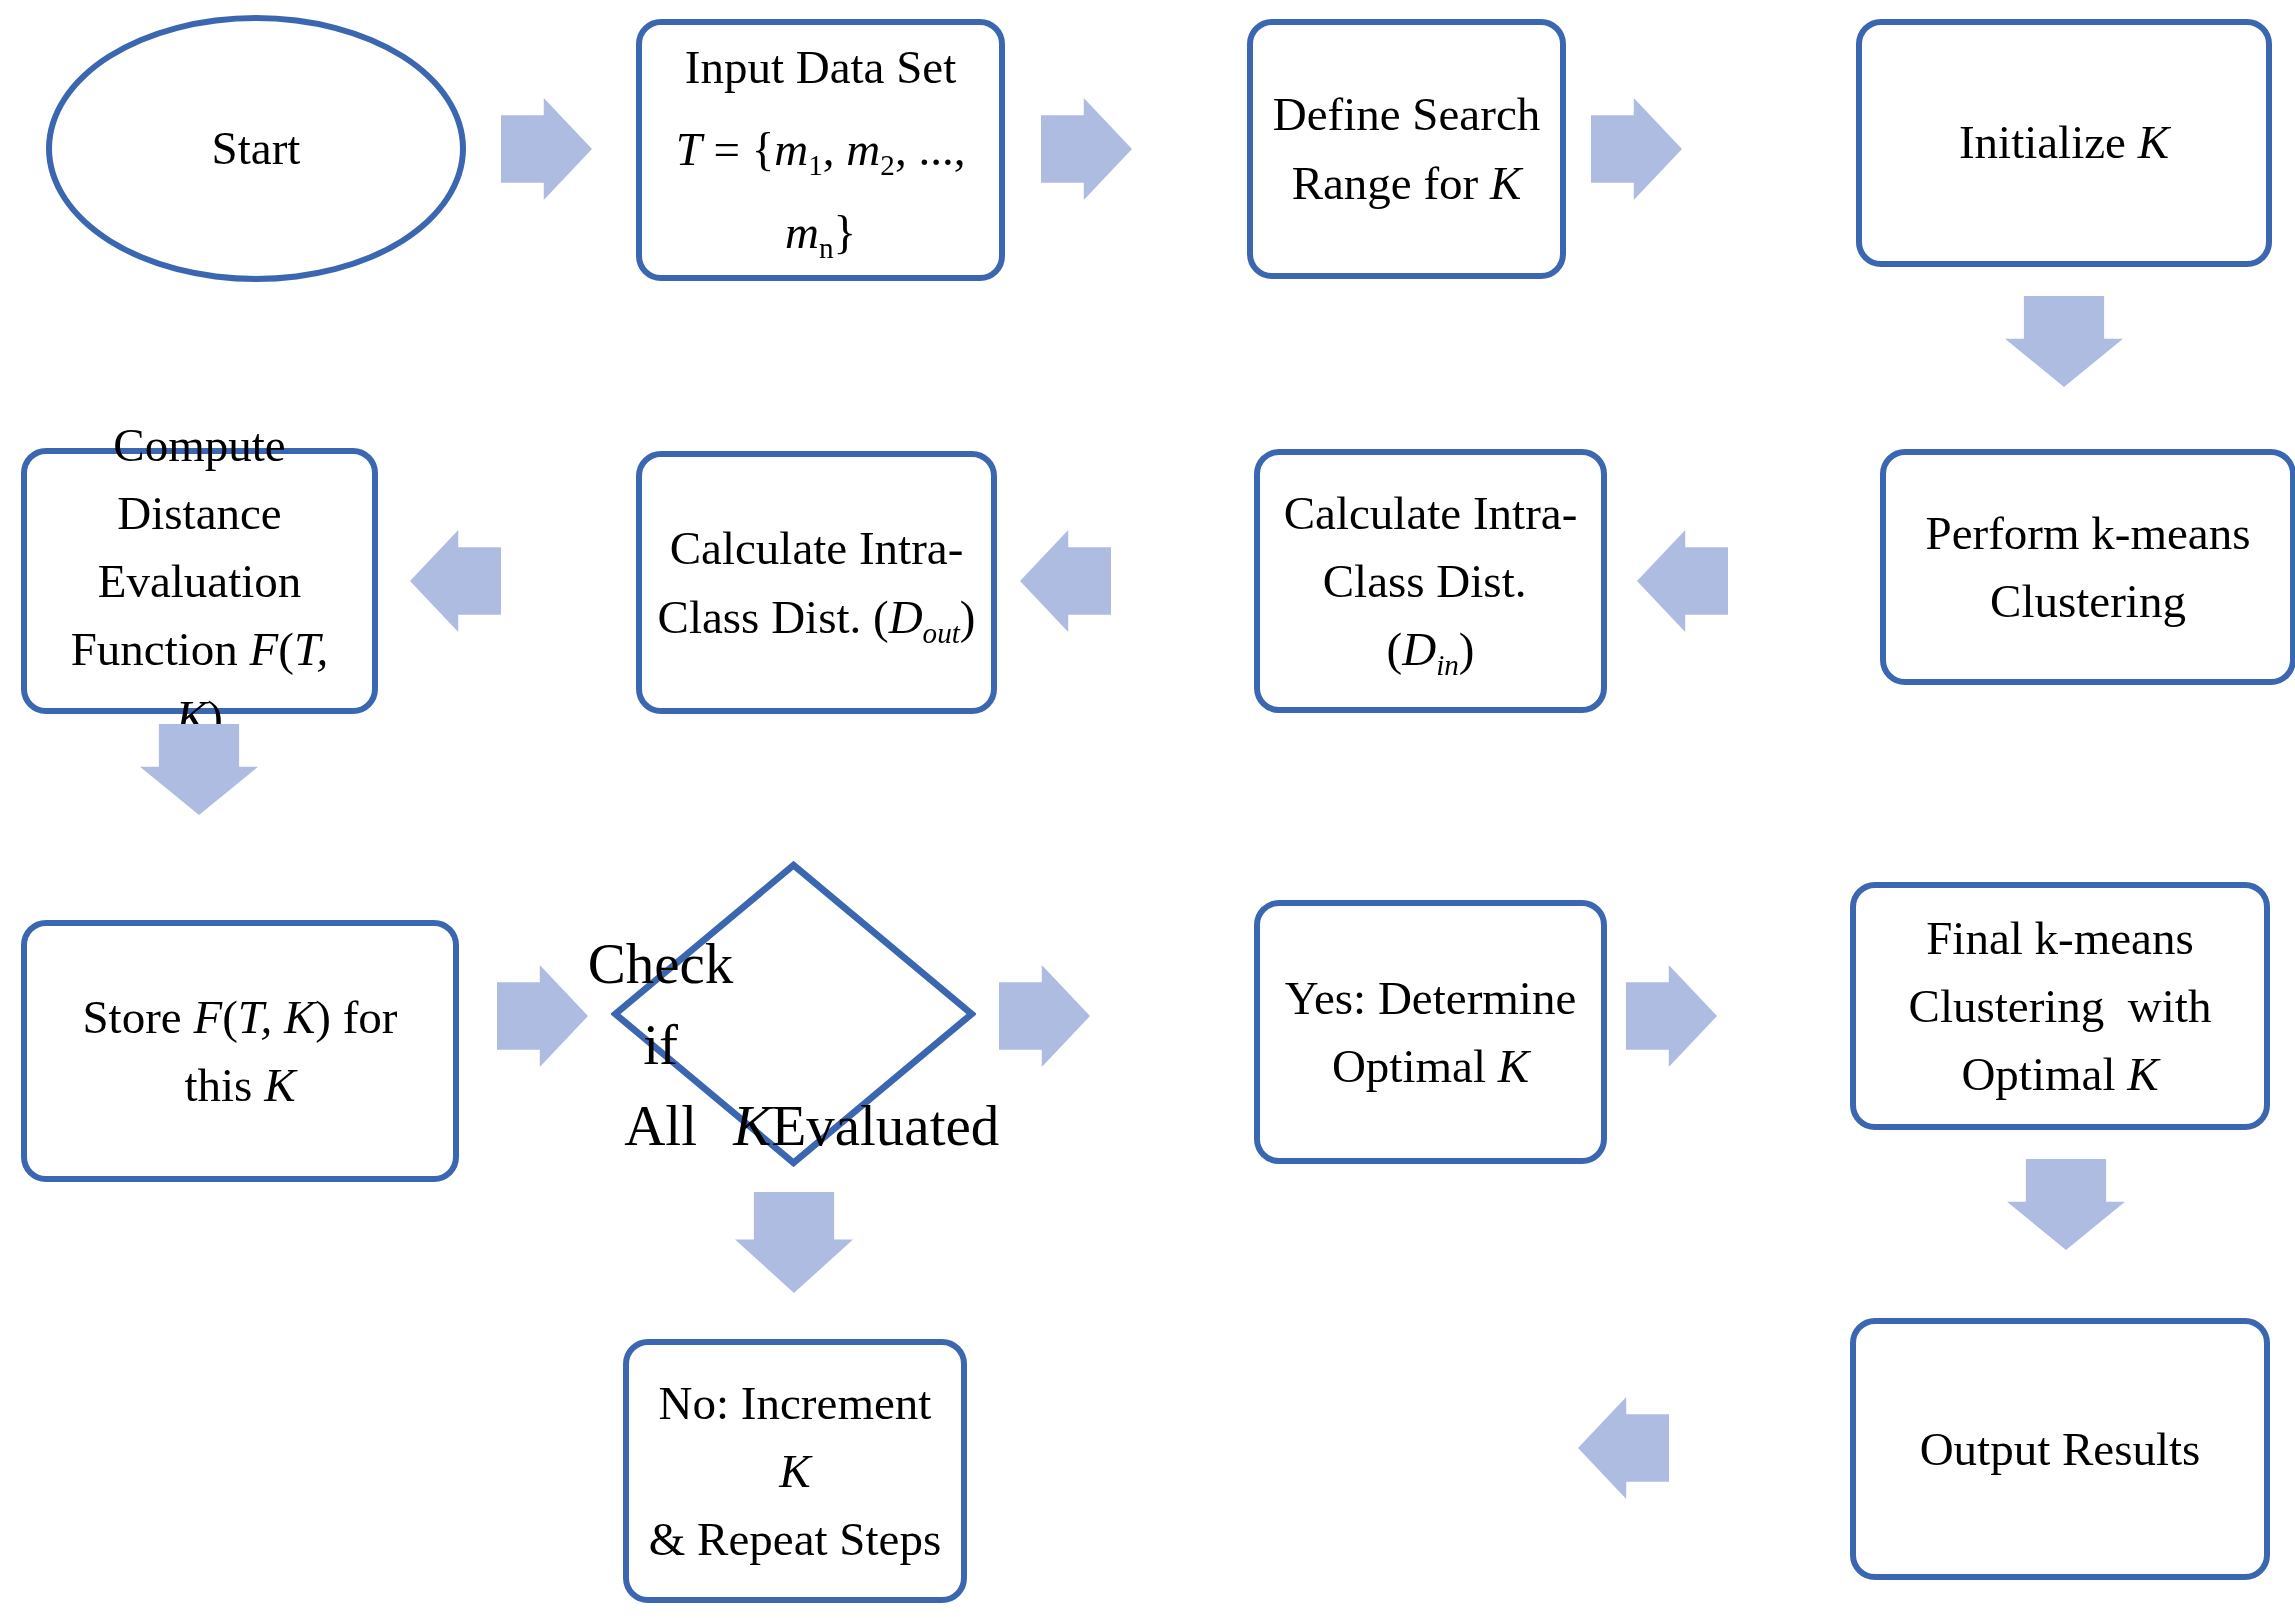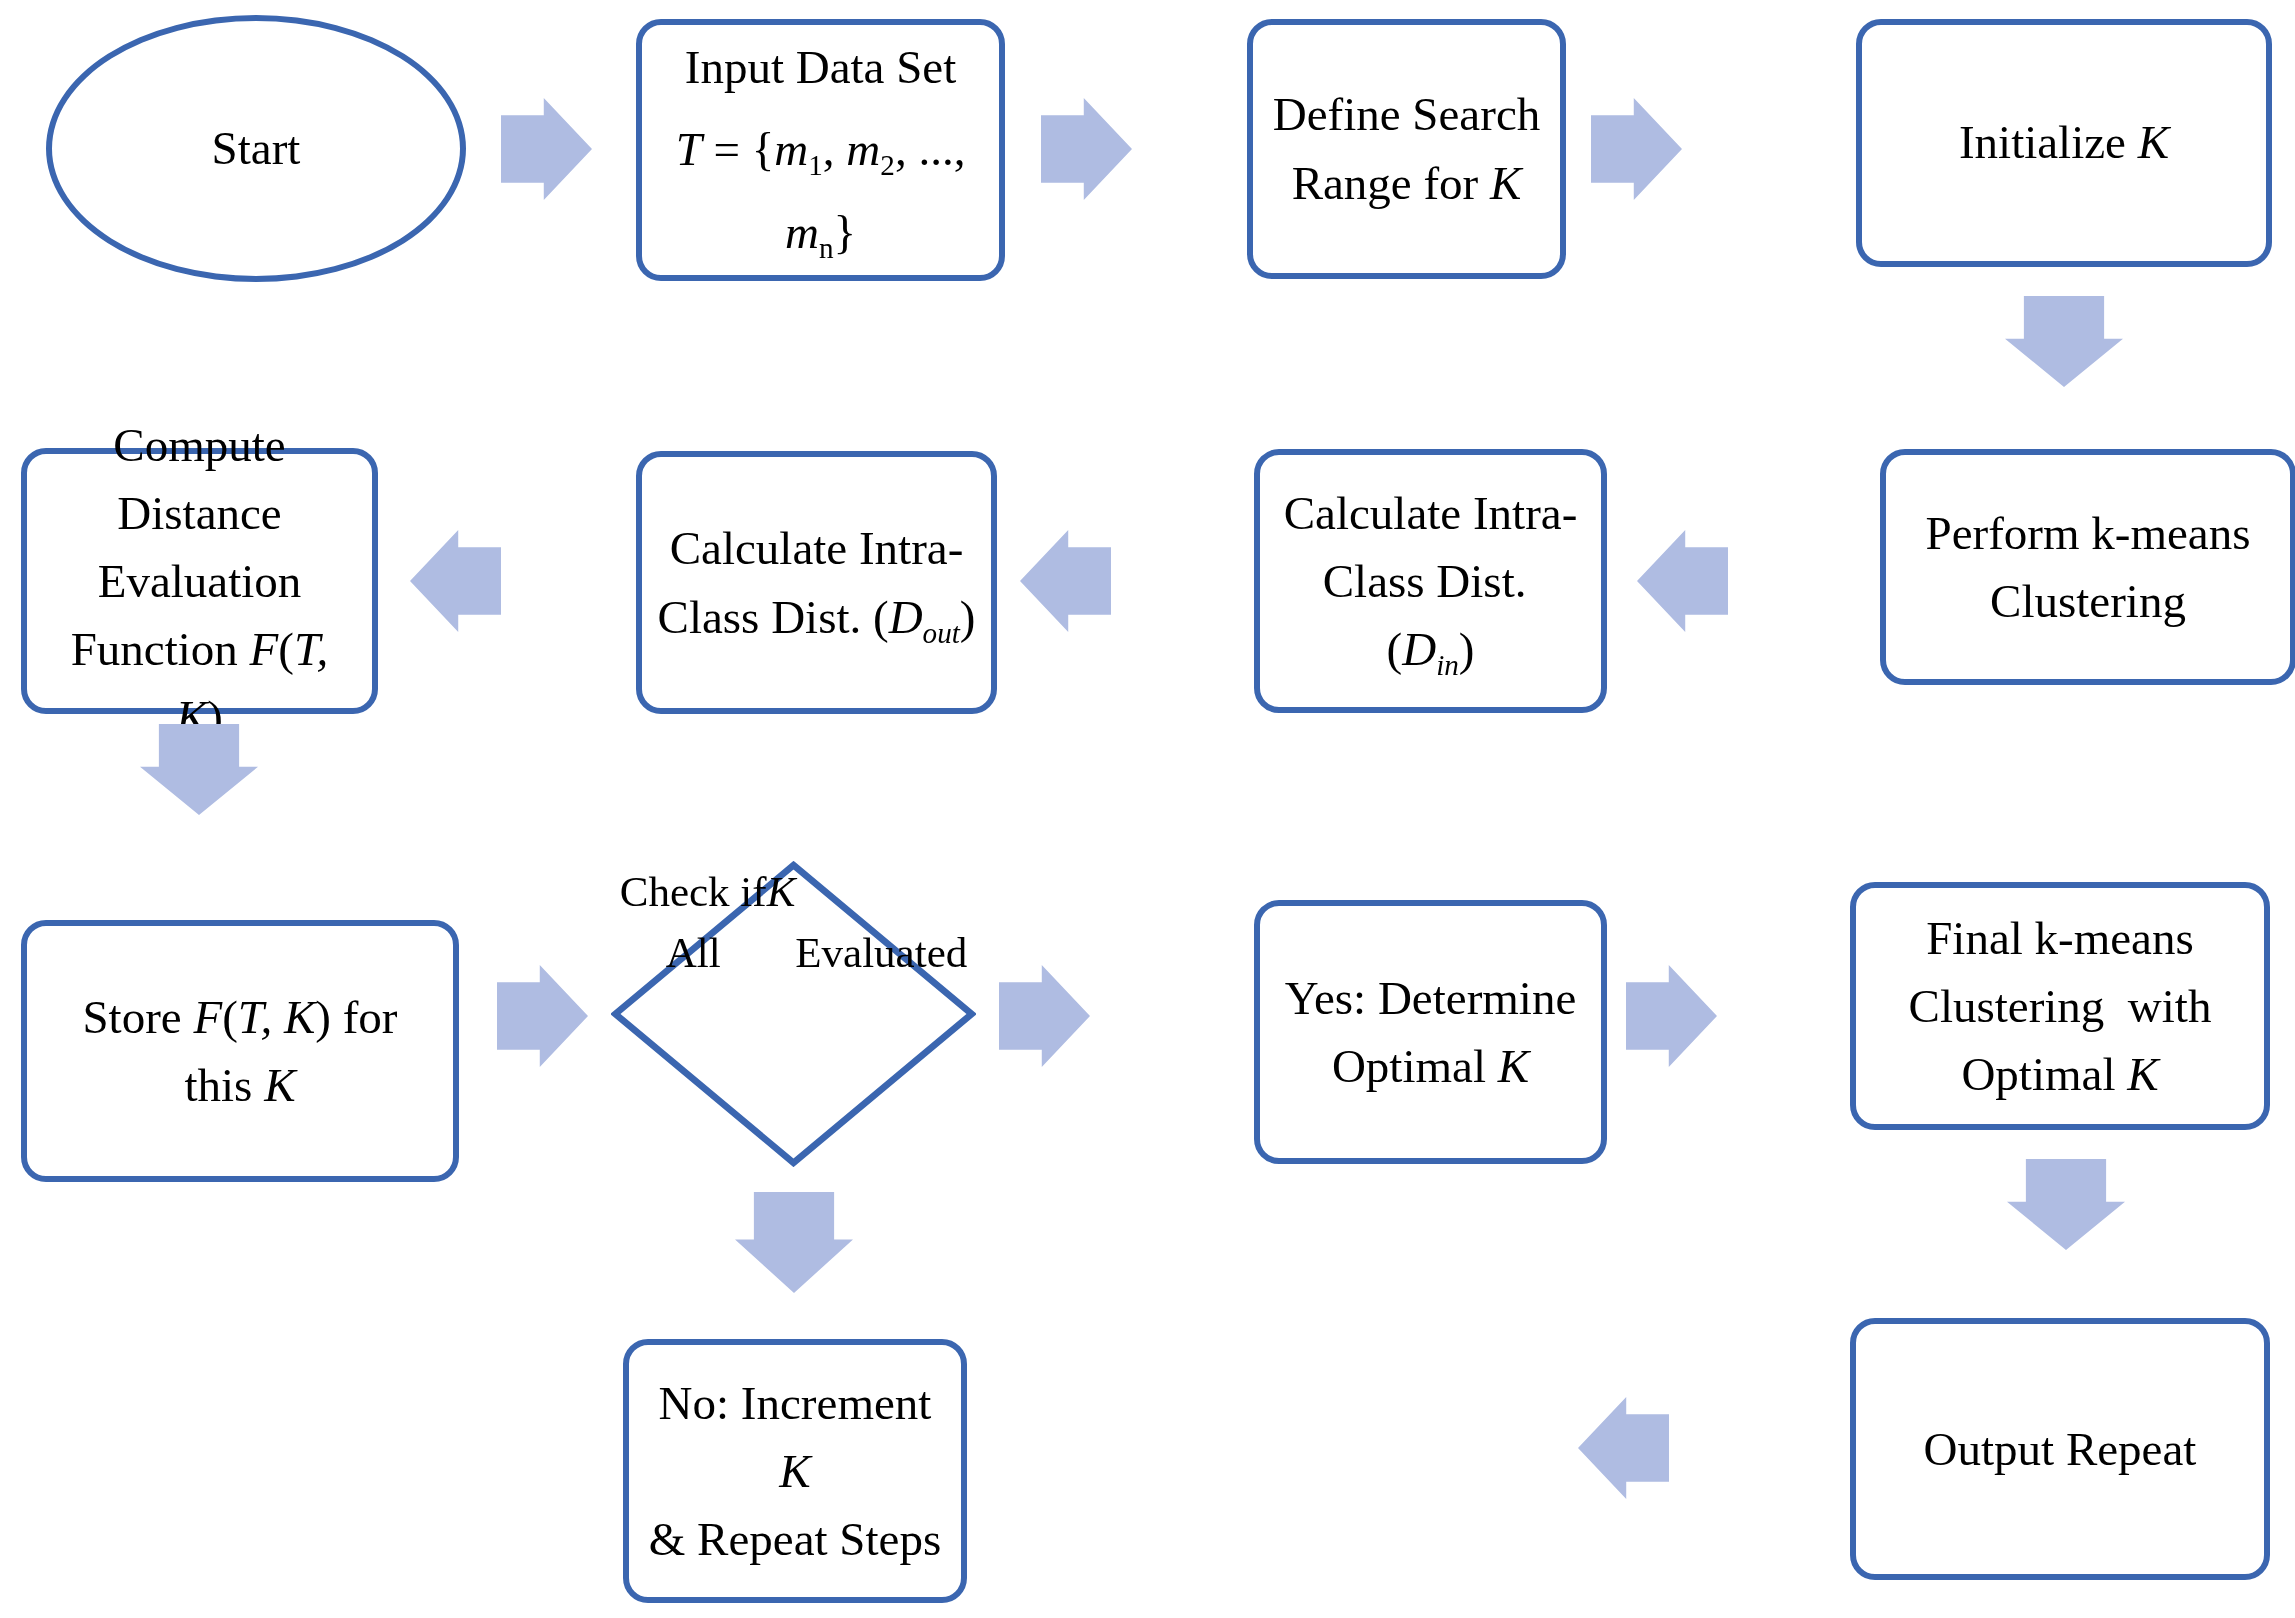--- a/index.html
+++ b/index.html
@@ -33,22 +33,22 @@
   .ar { width: 91px; height: 102px;
         clip-path: polygon(0 17%, 47% 17%, 47% 0, 100% 50%, 47% 100%, 47% 83%, 0 83%); }
   .al { width: 91px; height: 102px;
         clip-path: polygon(100% 17%, 53% 17%, 53% 0, 0 50%, 53% 100%, 53% 83%, 100% 83%); }
   .ad { width: 118px; height: 91px;
         clip-path: polygon(16% 0, 84% 0, 84% 47%, 100% 47%, 50% 100%, 0 47%, 16% 47%); }
   .diamond-wrap { position: absolute; left: 611px; top: 861px; width: 365px; height: 306px; }
   .diamond-wrap svg { position: absolute; left: 0; top: 0; width: 100%; height: 100%; }
   .diamond-label {
     position: absolute; inset: 0;
-    display: flex; align-items: flex-start; justify-content: center;
-    text-align: center; font-size: 43px; line-height: 1.42;
+    display: flex; align-items: flex-end; justify-content: center;
+    text-align: center; font-size: 57px; line-height: 1.42;
   }
   
   #n-start   { left: 46px;   top: 15px;   width: 420px; height: 267px; }
   #n-input   { left: 636px;  top: 18.5px;   width: 369px; height: 262px; }
   #n-define  { left: 1247px; top: 18.5px;   width: 319px; height: 260px; }
   #n-init    { left: 1856px; top: 18.5px;   width: 416px; height: 248px; }
   #n-perform { left: 1856px; top: 449px;  width: 416px; height: 236px; margin-left: 24px; }
   #n-din     { left: 1254px; top: 449px;  width: 353px; height: 264px; }
   #n-dout    { left: 636px;  top: 451px;  width: 361px; height: 263px; }
   #n-compute { left: 21px;   top: 448px;  width: 357px; height: 266px; }
@@ -143,17 +143,17 @@
   <div class="arrow ad" id="d3"></div>
   <div class="arrow ad" id="d4"></div>
 
   <div class="node rect" id="n-no">
     <span>No: Increment <i>K</i><br>&amp; Repeat Steps</span>
   </div>
 
   <div class="arrow al" id="l4"></div>
 
   <div class="node rect" id="n-output">
-    <span>Output Repeat</span>
+    <span>Output Results</span>
   </div>
 
 </div>
 
 
 </body></html>

